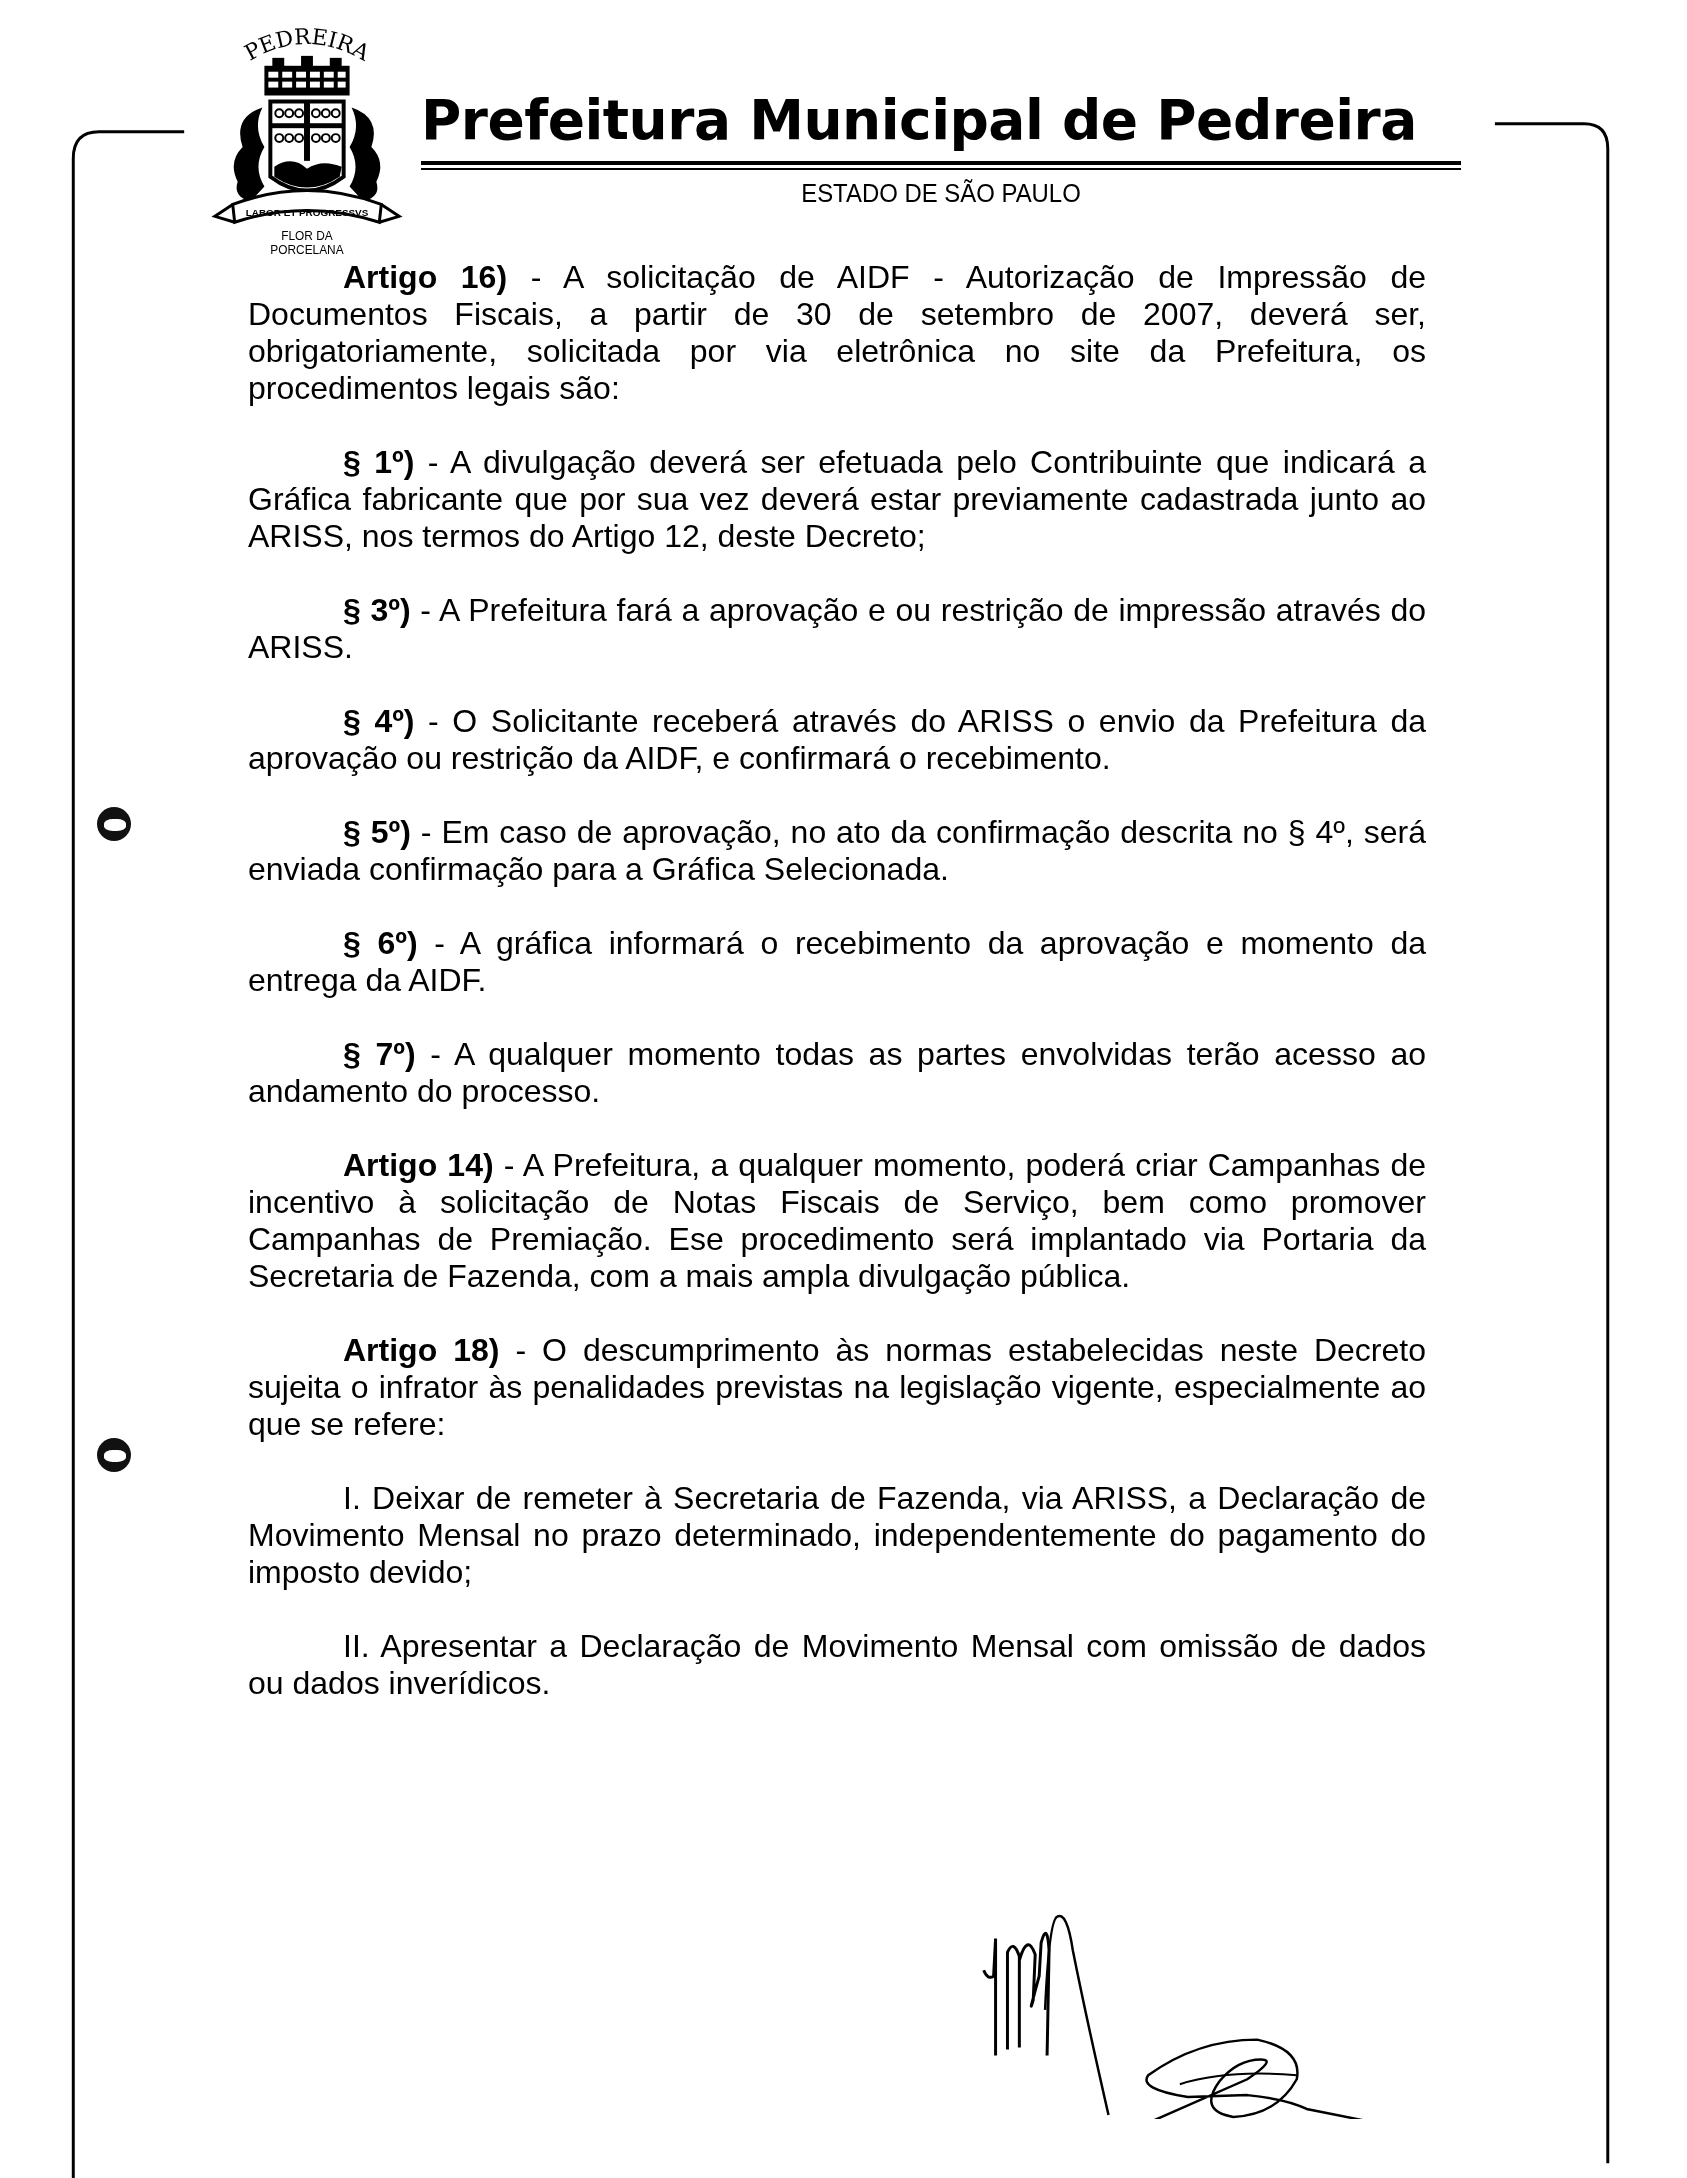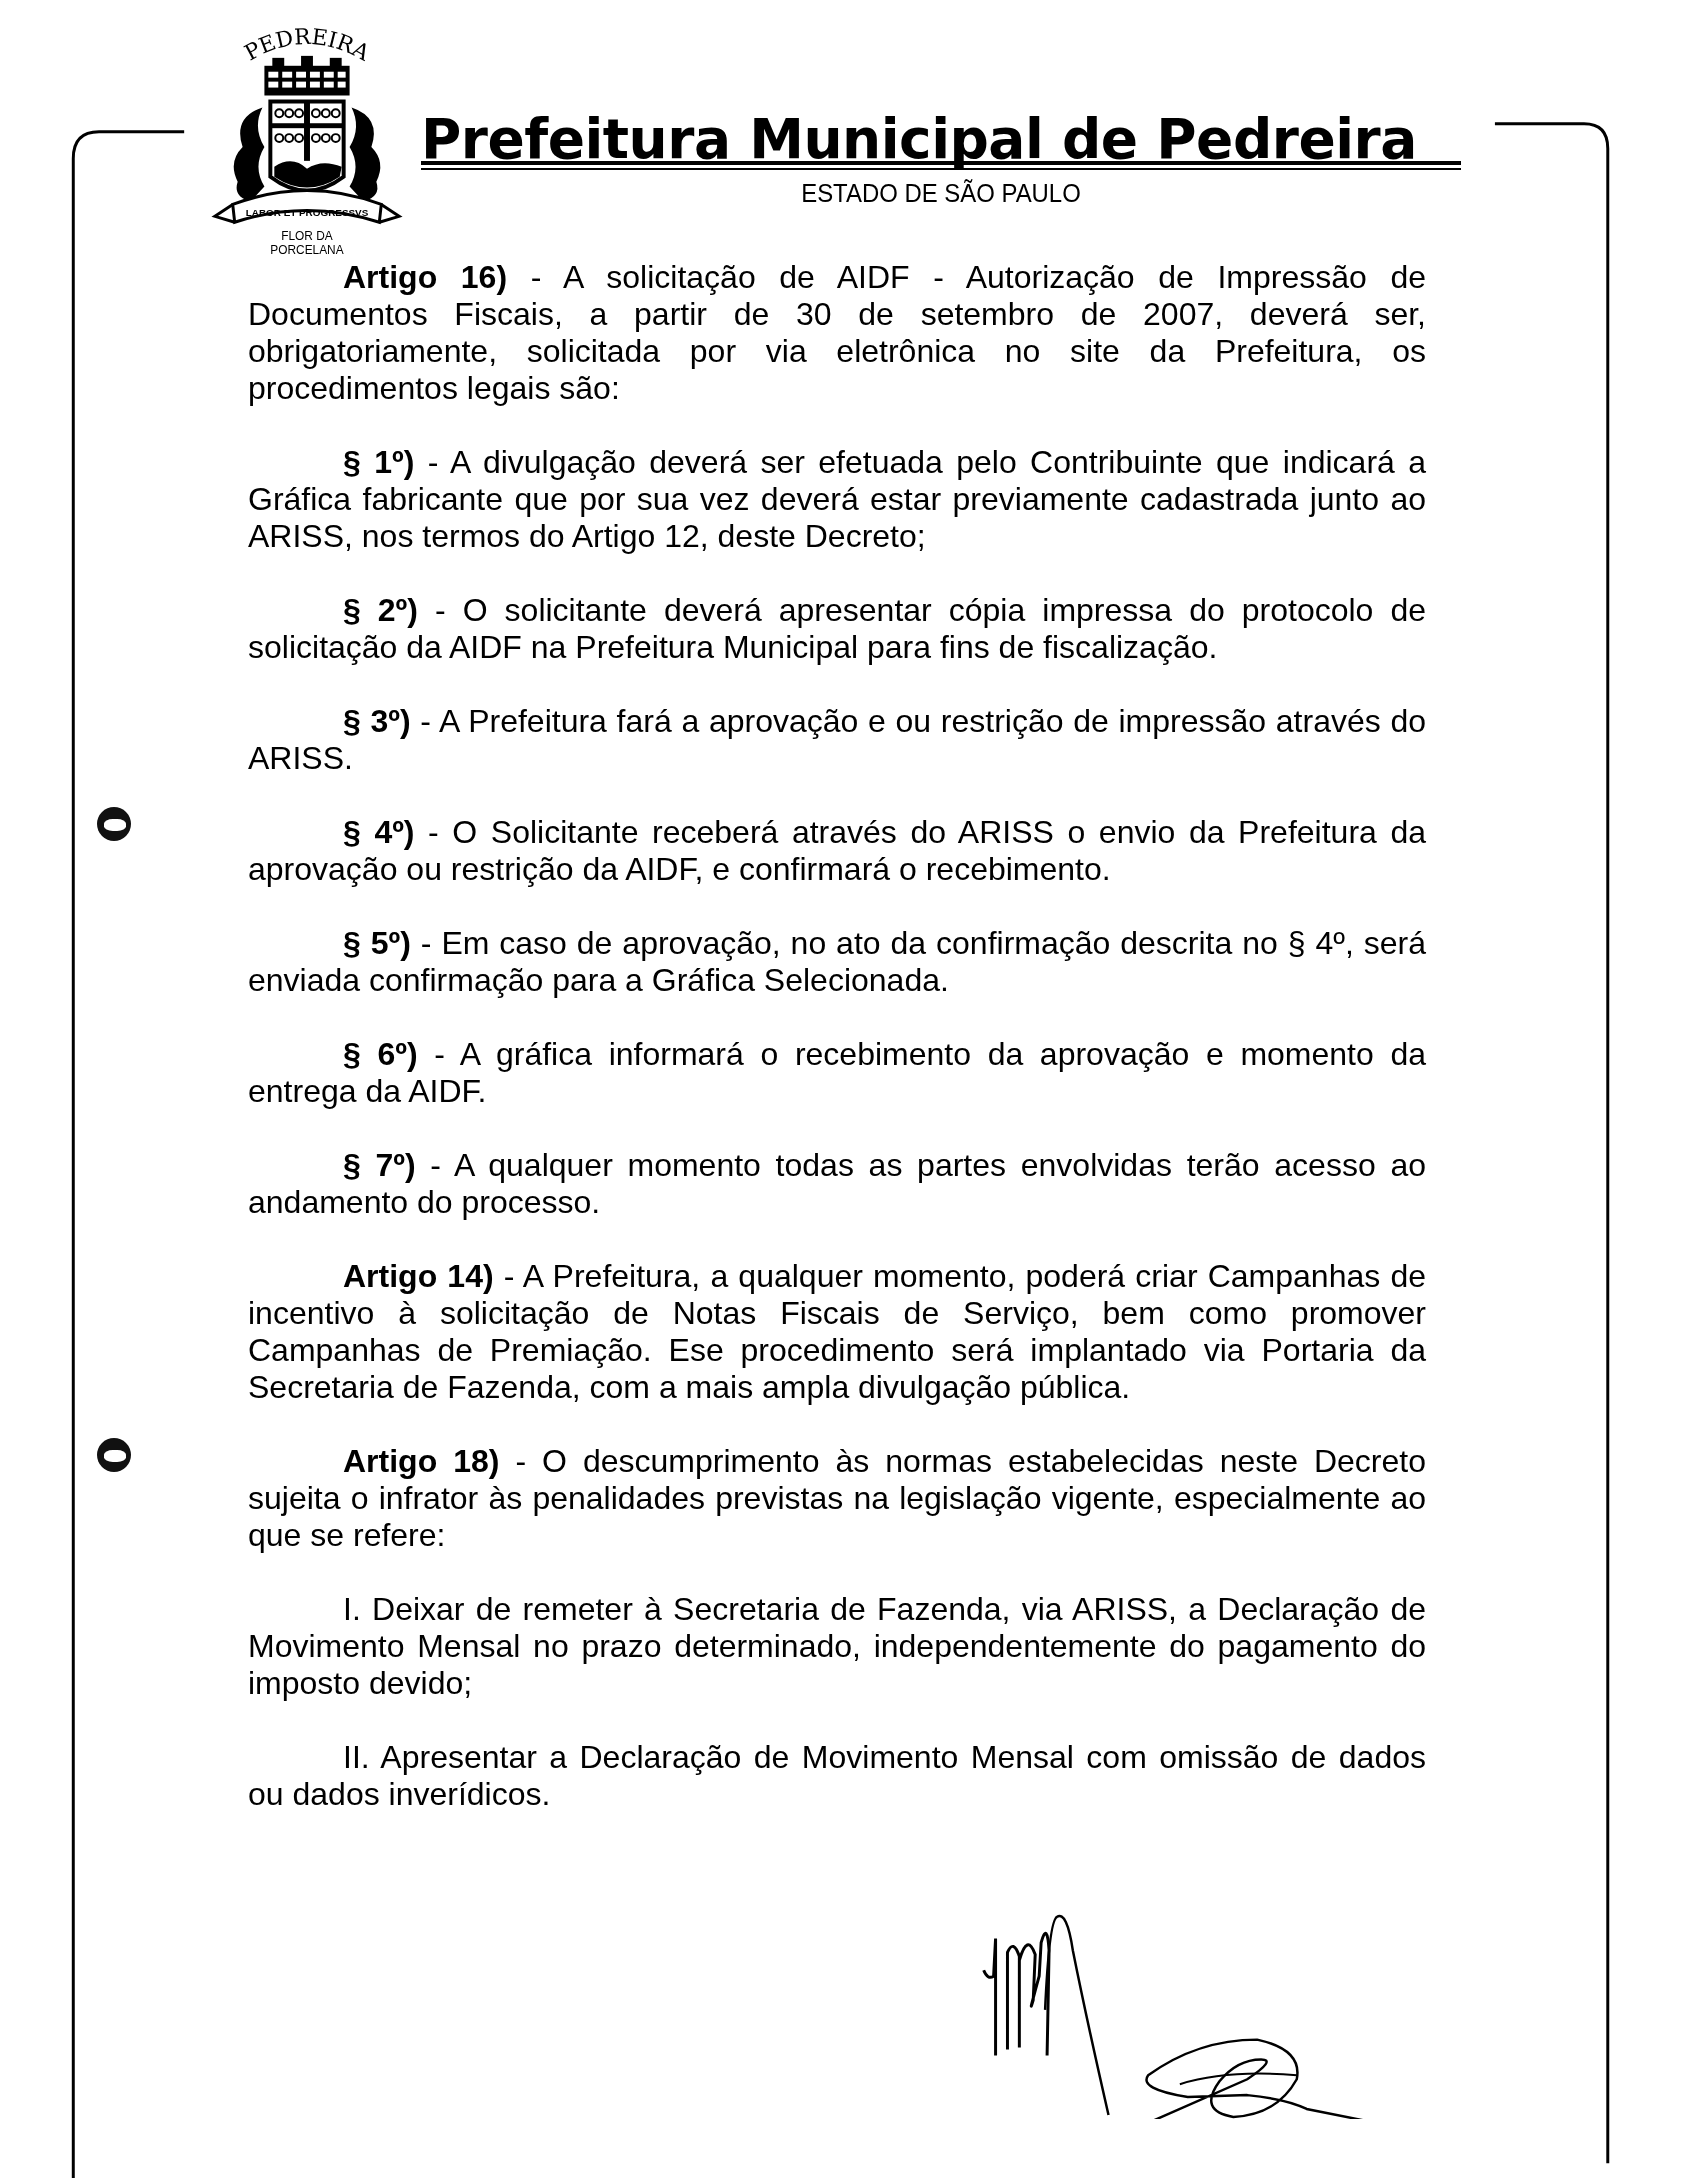--- a/index.html
+++ b/index.html
@@ -1,20 +1,20 @@
 <!DOCTYPE html>
 <html><head>
 <meta charset="utf-8">
 <style>
   html, body { margin: 0; padding: 0; background: #ffffff; }
   body { width: 1687px; height: 2178px; position: relative; overflow: hidden; color: #000; }
   .frame-svg { position: absolute; left: 0; top: 0; width: 1687px; height: 2178px; pointer-events: none; }
   .crest { position: absolute; left: 203px; top: 28px; width: 208px; height: 238px; }
   .title {
-    position: absolute; left: 421px; top: 108px; width: 1040px;
+    position: absolute; left: 421px; top: 89px; width: 1040px;
     font-family: "DejaVu Sans", sans-serif; font-weight: bold; font-size: 55px;
     letter-spacing: -0.5px; line-height: 63px; white-space: nowrap;
   }
   .title-rule1 { position: absolute; left: 421px; top: 161px; width: 1040px; height: 4px; background: #000; }
   .title-rule2 { position: absolute; left: 421px; top: 168px; width: 1040px; height: 2px; background: #000; }
   .subtitle {
     position: absolute; left: 421px; top: 178px; width: 1040px; text-align: center;
     font-family: "Liberation Sans", sans-serif; font-size: 26px; line-height: 30px;
     transform: scaleX(0.92); transform-origin: center;
   }
@@ -93,21 +93,20 @@
 </svg>
 
 <div class="title">Prefeitura Municipal de Pedreira</div>
 <div class="title-rule1"></div>
 <div class="title-rule2"></div>
 <div class="subtitle">ESTADO DE SÃO PAULO</div>
 
 <div class="body-text">
   <p class="para"><b>Artigo 16)</b><span> - A solicitação de AIDF - Autorização de Impressão de Documentos Fiscais, a partir de  30 de setembro de 2007, deverá ser, obrigatoriamente, solicitada por via eletrônica no site da Prefeitura, os procedimentos legais são:</span></p>
   <p class="para"><b>§ 1º)</b><span> - A divulgação deverá ser efetuada pelo Contribuinte que  indicará a Gráfica fabricante que por sua vez deverá estar previamente cadastrada junto ao ARISS, nos termos do Artigo 12, deste Decreto;</span></p>
-  <p class="para"><b>§ 2º)</b><span> - O solicitante deverá apresentar cópia impressa do protocolo de solicitação da AIDF na Prefeitura Municipal para fins de fiscalização.</span></p>
   <p class="para"><b>§ 3º)</b><span> - A Prefeitura fará a aprovação e ou restrição de impressão através do ARISS.</span></p>
   <p class="para"><b>§ 4º)</b><span> - O Solicitante receberá através do ARISS o envio da Prefeitura da aprovação ou restrição da AIDF, e confirmará o recebimento.</span></p>
   <p class="para"><b>§ 5º)</b><span> - Em caso de aprovação, no ato da confirmação descrita no § 4º, será enviada confirmação para a Gráfica Selecionada.</span></p>
   <p class="para"><b>§ 6º)</b><span> -  A gráfica informará o recebimento da aprovação e momento da entrega da AIDF.</span></p>
   <p class="para"><b>§ 7º)</b><span> -  A qualquer momento todas as partes envolvidas terão acesso ao andamento do processo.</span></p>
   <p class="para"><b>Artigo 14)</b><span> - A Prefeitura, a qualquer momento, poderá criar Campanhas de incentivo à solicitação de Notas Fiscais de  Serviço, bem como promover Campanhas de Premiação. Ese procedimento será implantado via Portaria da Secretaria de Fazenda, com a mais ampla divulgação pública.</span></p>
   <p class="para"><b>Artigo 18)</b><span> - O descumprimento às normas estabelecidas neste Decreto sujeita o infrator às penalidades previstas na legislação vigente, especialmente ao que se refere:</span></p>
   <p class="para"><span>I. Deixar de remeter à Secretaria de Fazenda, via ARISS, a Declaração de Movimento Mensal no prazo determinado, independentemente do pagamento do imposto devido;</span></p>
   <p class="para"><span>II. Apresentar a Declaração de Movimento Mensal com omissão de dados ou dados inverídicos.</span></p>
 </div>

